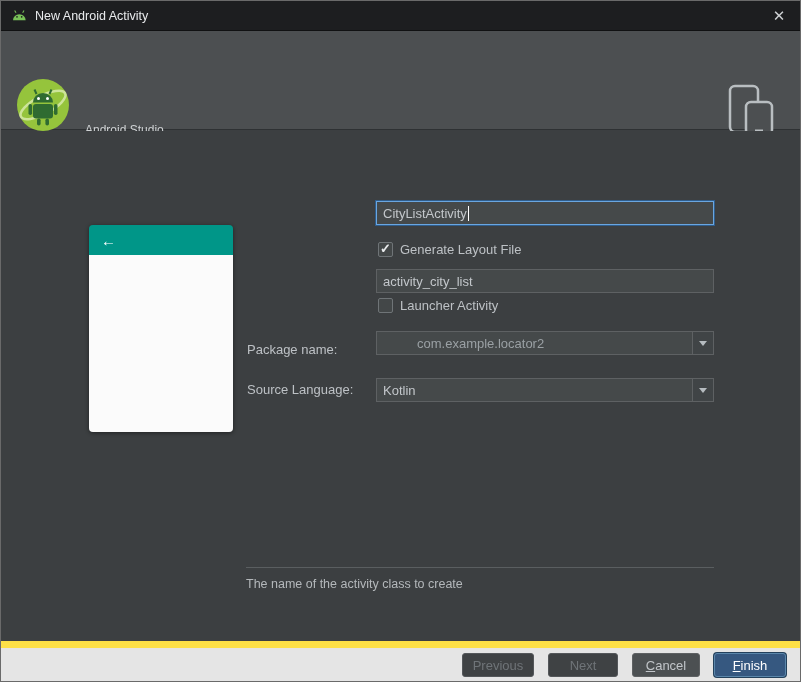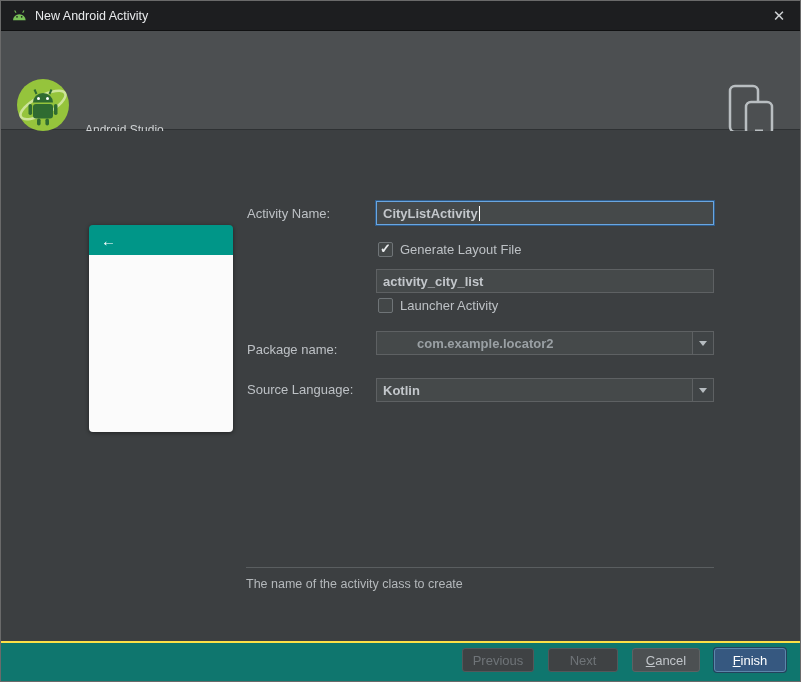--- a/index.html
+++ b/index.html
@@ -43,21 +43,21 @@
   .preview-body { height:177px; background:#fbfbfb; }
   
   .flabel {
     position:absolute; left:246px; width:125px; height:24px; line-height:24px;
     font-size:13px; color:#bdc1c5; white-space:nowrap;
   }
   .field {
     position:absolute; left:375px; width:338px; height:24px;
     background:#45494a; border:1px solid #5e6163;
     display:flex; align-items:center; padding:0 6px;
-    font-size:13px; color:#c3c7cb; white-space:nowrap;font-weight:bold;
+    font-size:13px; color:#c3c7cb; white-space:nowrap;
   }
   .field.focused {
     border:1px solid #6aa6e0; box-shadow:0 0 0 1px #2f5d8c;
   }
   .caret { display:inline-block; width:1px; height:15px; background:#ffffff; margin-left:1px; }
   .combo { padding-right:26px; position:absolute; }
   .combo .arrow-btn {
     position:absolute; right:0; top:0; bottom:0; width:21px;
     background:#404446; border-left:1px solid #5e6163;
     display:flex; align-items:center; justify-content:center;
@@ -74,21 +74,21 @@
   }
   .checkbox .checkmark {
     position:absolute; left:1px; top:-2px; color:#e9ebed; font-size:13px; font-weight:bold;
   }
   .checklabel { margin-left:7px; font-size:13px; color:#bdc1c5; white-space:nowrap; }
   .divider { position:absolute; left:245px; top:436px; width:468px; height:1px; background:#5a5e60; }
   .hint { position:absolute; left:245px; top:446px; font-size:12.5px; color:#b4b8bb; }
   
   .footer {
     position:absolute; left:0; right:0; top:640px; bottom:0;
-    background:#0f766e; border-top:2px solid #fde047;padding-left:20px;
+    background:#e5e5e5; border-top:7px solid #fde047;padding-left:20px;
   }
   .btn {
     position:absolute; top:5px; height:24px;
     display:flex; align-items:center; justify-content:center;
     font-size:13px; border-radius:3px;
     background:#4c5052; border:1px solid #5e6163; color:#c1c5c9;
     cursor:default;
   }
   .btn.disabled { background:#3f4244; border:1px solid #54575a; color:#6f7478; }
   .btn.primary {
@@ -150,21 +150,20 @@
   <div class="content">
 
 
     <div class="preview">
       <div class="preview-header">
         <span class="back">←</span>
       </div>
       <div class="preview-body"></div>
     </div>
 
-    <div class="flabel" style="top:71px;">Activity Name:</div>
     <div class="field focused" style="top:70px;">
       <span>CityListActivity</span>
       <span class="caret"></span>
     </div>
 
     <div class="checkrow" style="top:110px;">
       <span class="checkbox">
         <span class="checkmark">✓</span>
       </span>
       <span class="checklabel">Generate Layout File</span>

